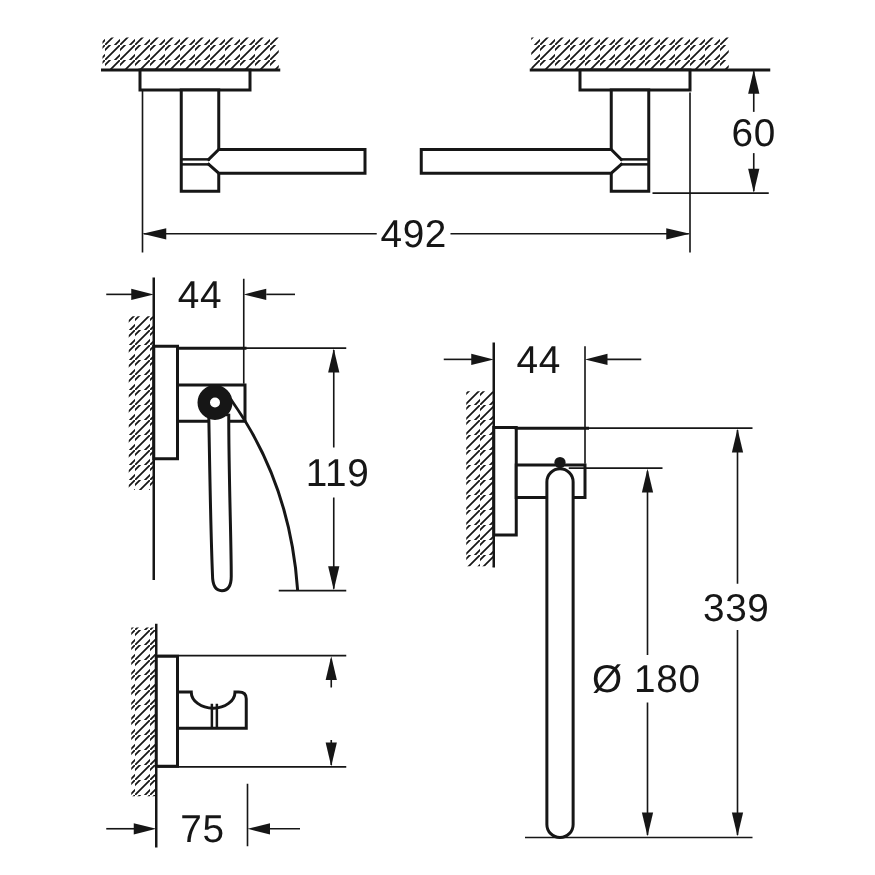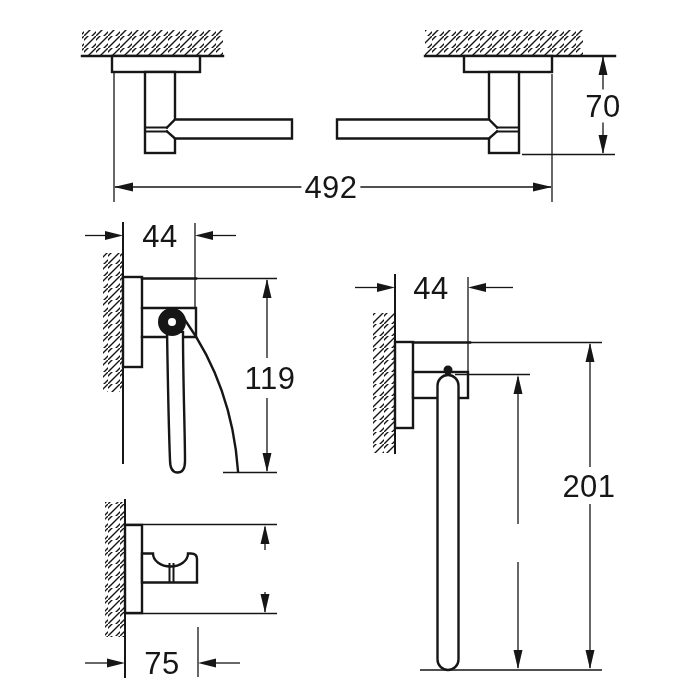--- a/index.html
+++ b/index.html
@@ -158,19 +158,20 @@
         <line x1="198" y1="627" x2="198" y2="677" class="t"></line>
         <line x1="85" y1="663" x2="108" y2="663" class="t"></line>
         <polygon points="125,663 107,658.5 107,667.5" class="ar"></polygon>
         <line x1="214" y1="663" x2="240" y2="663" class="t"></line>
         <polygon points="198,663 216,658.5 216,667.5" class="ar"></polygon>
       </g>
     </g>
   </svg>
 
   <span class="dim" style="left:331px;top:187px">492</span>
-  <span class="dim" style="left:603px;top:106px">70</span>
+  <span class="dim" style="left:603px;top:106px">60</span>
   <span class="dim" style="left:160px;top:236px">44</span>
   <span class="dim" style="left:270px;top:378px">119</span>
   <span class="dim" style="left:431px;top:288px">44</span>
-  <span class="dim" style="left:589px;top:486px">201</span>
+  <span class="dim" style="left:589px;top:486px">339</span>
+  <span class="dim" style="left:517px;top:543px">Ø 180</span>
   <span class="dim" style="left:162px;top:663px">75</span>
 </div>
 
 </body></html>

